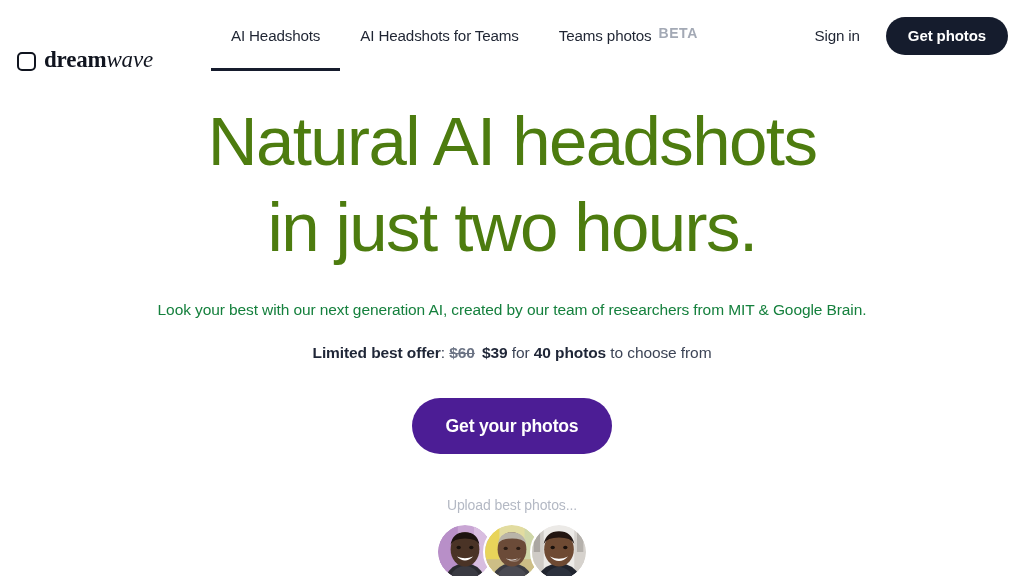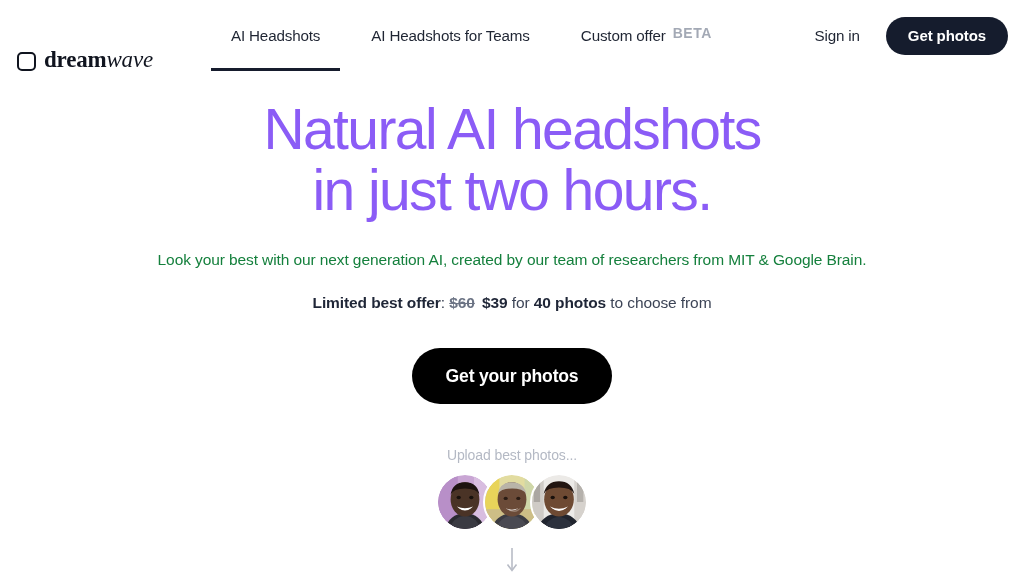--- a/index.html
+++ b/index.html
@@ -53,21 +53,21 @@
     margin-top: -1px;
   }
   .brand-word .b-dream { font-weight: 700; }
   .brand-word .b-wave  { font-weight: 400; font-style: italic; }
 
   .nav {
     display: flex;
     align-items: flex-start;
     height: 71px;
     margin-left: 58px;
-    gap: 11px;
+    gap: 0;
   }
 
   .nav-item {
     position: relative;
     display: flex;
     align-items: center;
     height: 71px;
     padding: 0 20px;
     font-size: 15.2px;
     font-weight: 500;
@@ -131,25 +131,25 @@
     white-space: nowrap;
   }
 
   
   .hero {
     text-align: center;
     padding-top: 28px;
   }
 
   .hero-title {
-    font-size: 57px;
-    line-height: 61px;
+    font-size: 69px;
+    line-height: 86px;
     font-weight: 300;
     letter-spacing: -1.6px;
-    color: #8b5cf6;
+    color: #4d7c0f;
     white-space: pre-line;
   }
 
   .hero-sub {
     margin-top: 28px;
     font-size: 15.5px;
     line-height: 22px;
     font-weight: 400;
     letter-spacing: -0.1px;
     color: #15803d;
@@ -171,21 +171,21 @@
   }
   .hero-offer .price { font-weight: 700; color: #1f2637; }
 
   .cta-wrap {
     margin-top: 35px;
     display: flex;
     justify-content: center;
   }
 
   .btn-cta {
-    background: #000000;
+    background: #4c1d95;
     color: #ffffff;
     border: none;
     border-radius: 999px;
     font-family: "Liberation Sans", sans-serif;
     font-size: 17.6px;
     font-weight: 700;
     letter-spacing: -0.2px;
     height: 56px;
     padding: 0 34px;
     display: inline-flex;
@@ -248,21 +248,21 @@
   </div>
 
   <nav class="nav">
     <div class="nav-item is-active">
       <span>AI Headshots</span>
     </div>
     <div class="nav-item">
       <span>AI Headshots for Teams</span>
     </div>
     <div class="nav-item">
-      <span>Custom offer</span>
+      <span>Teams photos</span>
       <span class="nav-beta">BETA</span>
     </div>
   </nav>
 
   <div class="header-right">
     <div class="signin">Sign in</div>
     <button class="btn-dark">Get photos</button>
   </div>
 </div>
 

